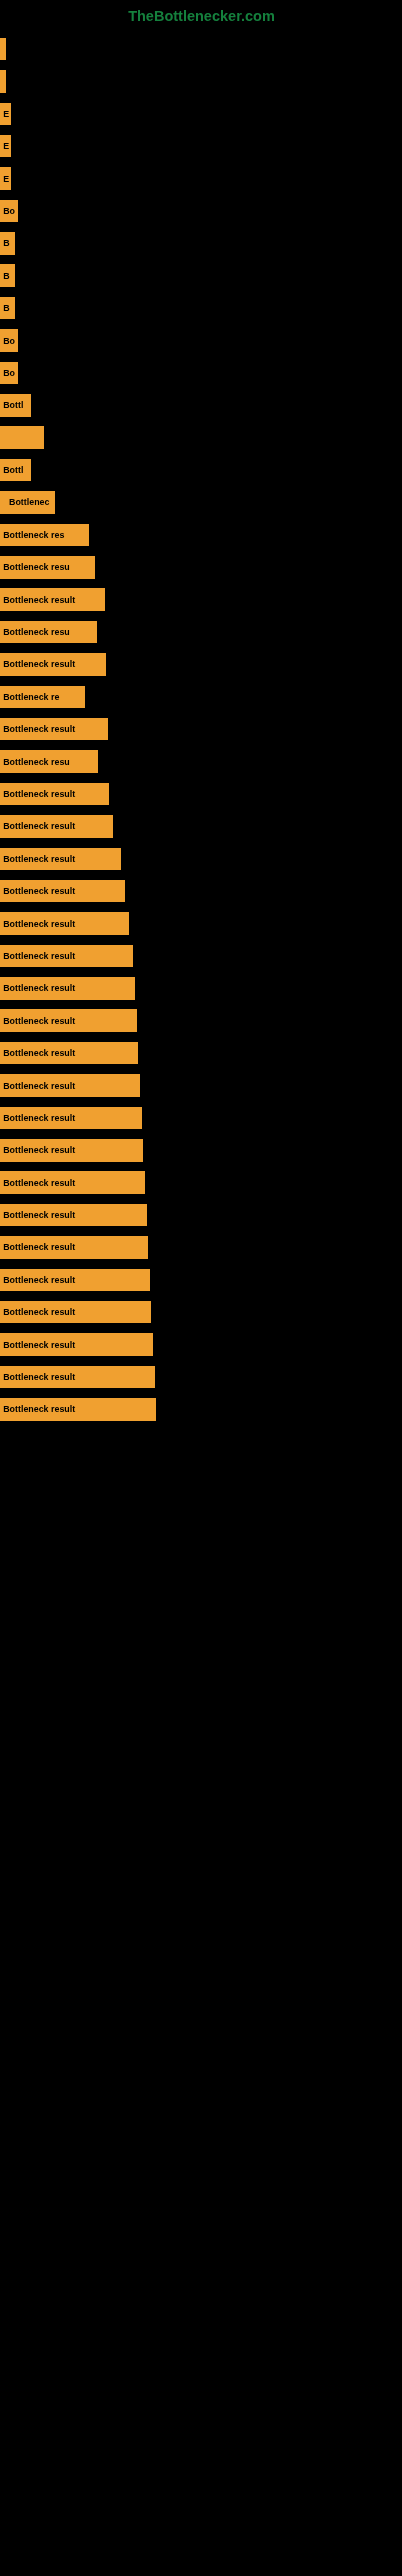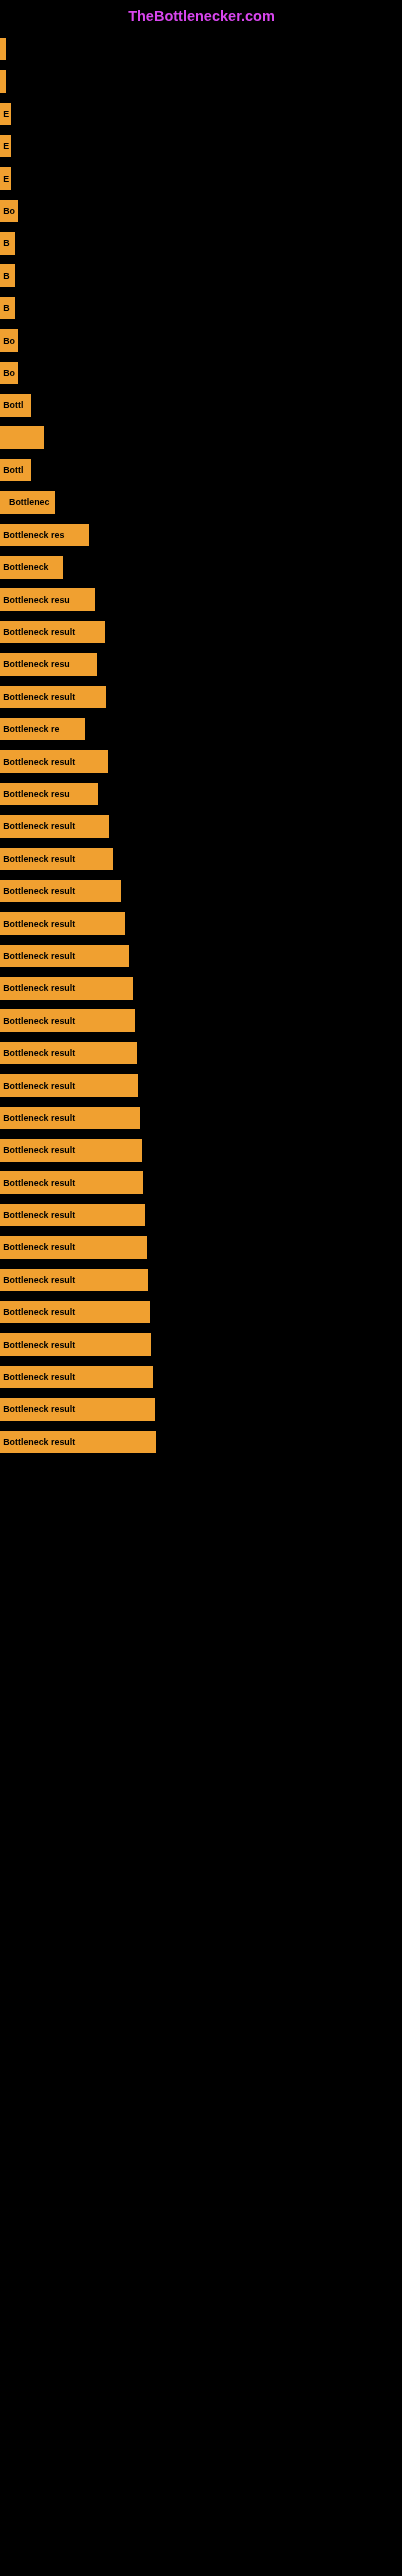--- a/index.html
+++ b/index.html
@@ -10,21 +10,21 @@
 
     body {
       background-color: #000000;
       width: 403px;
       min-height: 2576px;
       font-family: Arial, sans-serif;
       position: relative;
     }
 
     .site-title {
-      color: #d946ef;
+      color: #15803d;
       font-size: 14.5px;
       font-weight: bold;
       text-align: center;
       padding: 8px 0 4px 0;
     }
 
     .bars-container {
       display: flex;
       flex-direction: column;
       padding-top: 8px;
@@ -136,25 +136,20 @@
       <div class="bar" style="width: 55px; padding-left: 9px;">
         <span class="bar-label">Bottlenec</span>
       </div>
     </div>
     <div class="bar-row">
       <div class="bar" style="width: 89px; align-items: center;">
         <span class="bar-label">Bottleneck res</span>
       </div>
     </div>
     <div class="bar-row">
-      <div class="bar" style="width: 63px;">
-        <span class="bar-label">Bottleneck</span>
-      </div>
-    </div>
-    <div class="bar-row">
       <div class="bar" style="width: 95px;">
         <span class="bar-label">Bottleneck resu</span>
       </div>
     </div>
     <div class="bar-row">
       <div class="bar" style="width: 105px;">
         <span class="bar-label">Bottleneck result</span>
       </div>
     </div>
     <div class="bar-row">

